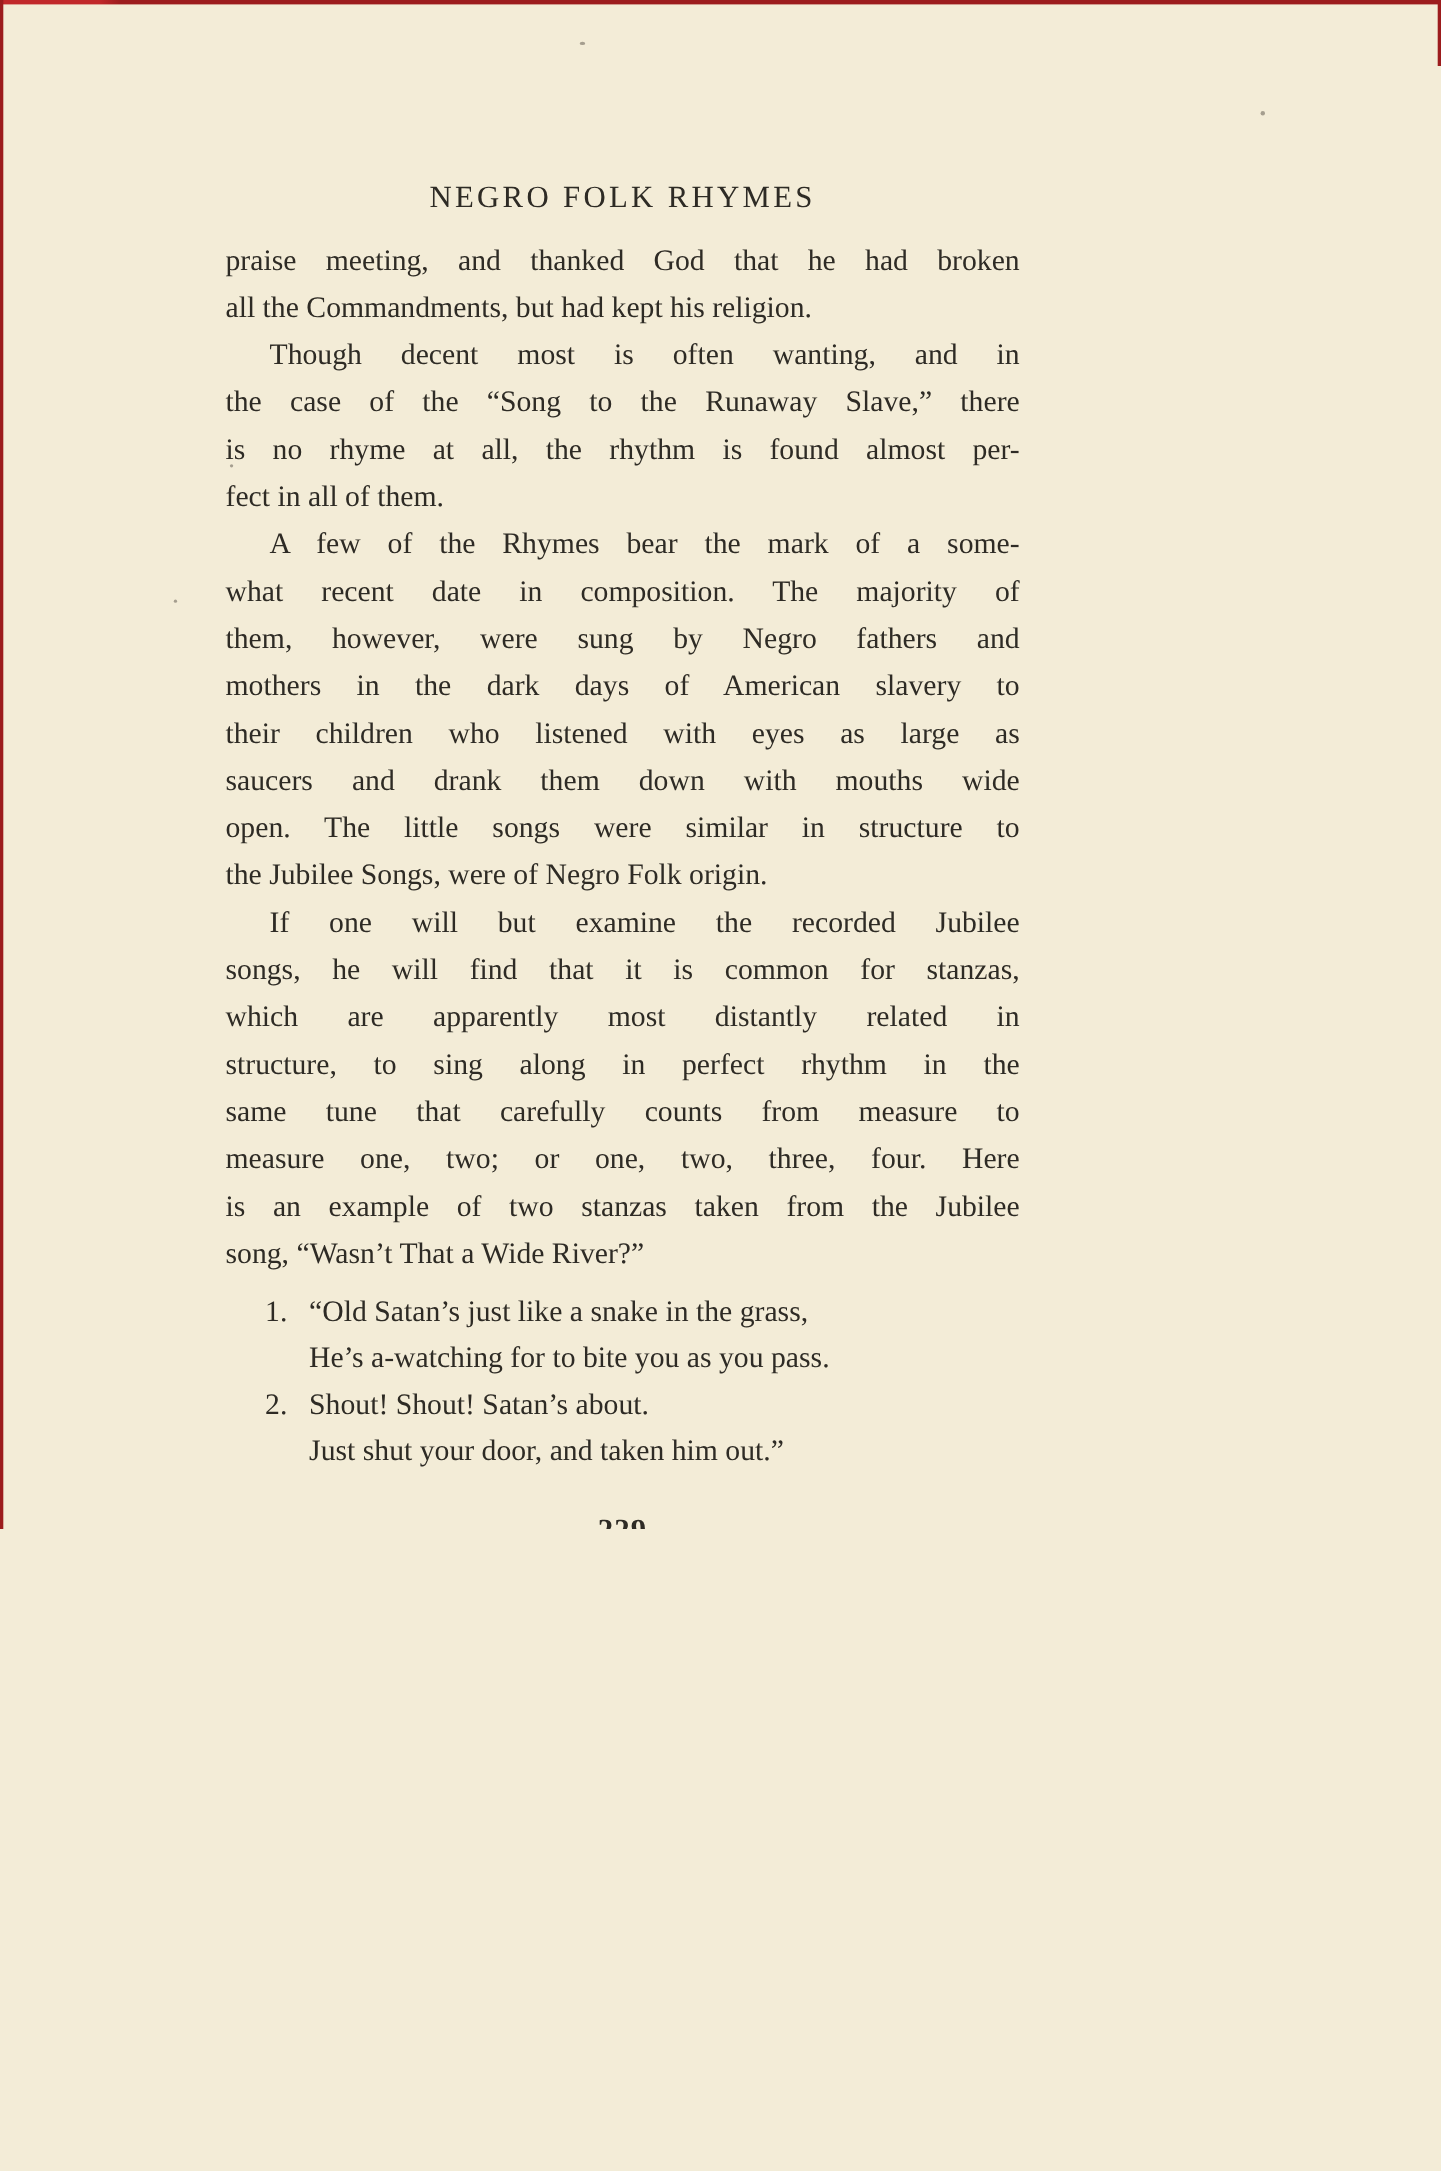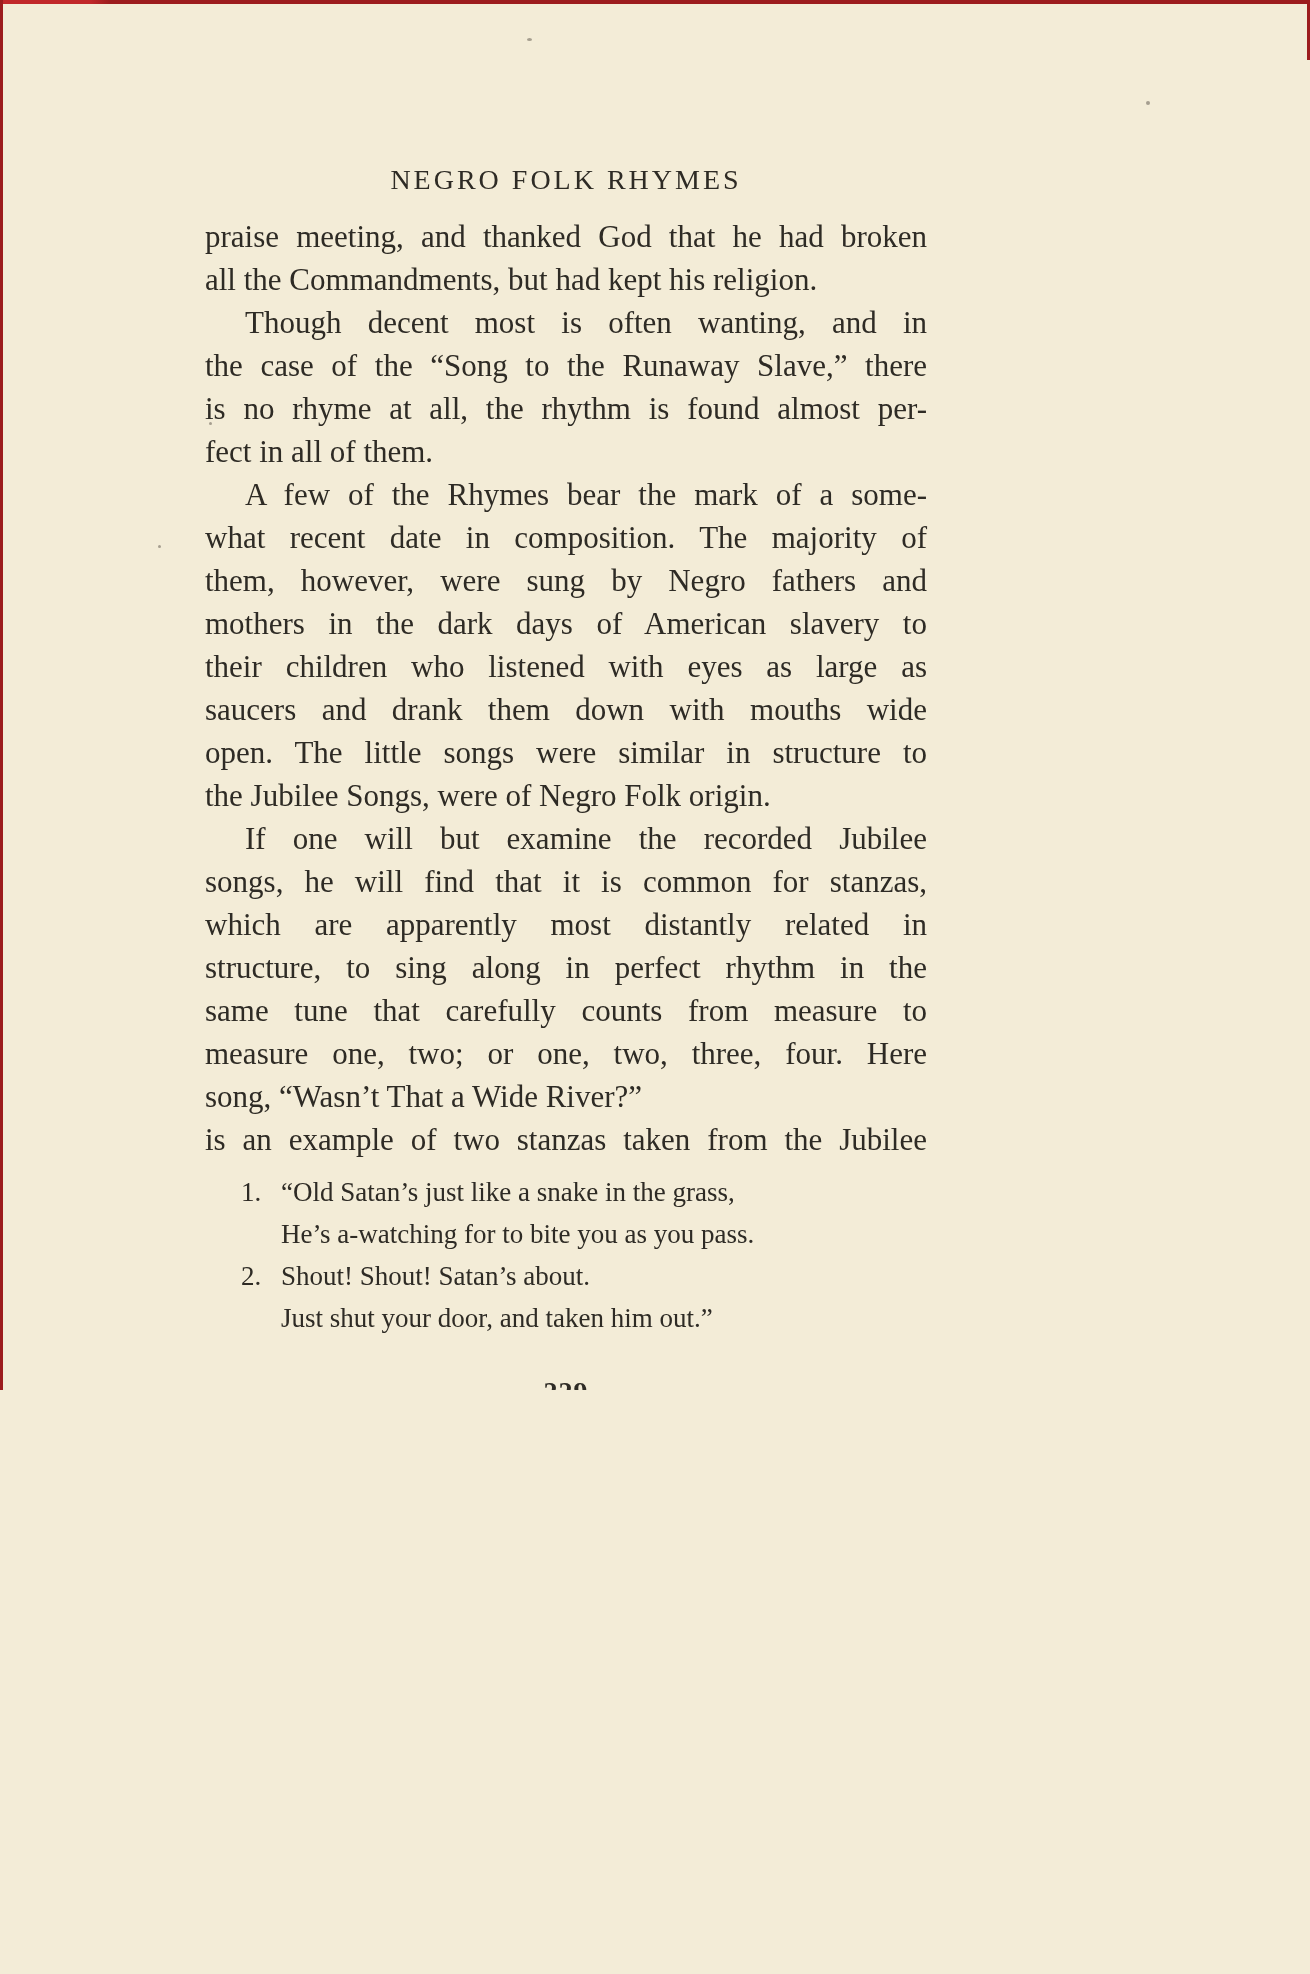--- a/index.html
+++ b/index.html
@@ -25,21 +25,21 @@
   .header {
     text-align: center;
     font-size: 28px;
     line-height: 43px;
     letter-spacing: 3px;
     margin-bottom: 14px;
     white-space: nowrap;
   }
   .para { margin: 0; }
   .line {
-    font-size: 31px;
+    font-size: 27px;
     line-height: 43px;
   }
   .j { text-align: justify; text-align-last: justify; }
   .ind { text-indent: 40px; }
   .last { text-align: center; text-align-last: left; }
   .verse { margin-top: 10px; padding-left: 36px; }
   .vline {
     display: flex;
     font-size: 27px;
     line-height: 42px;
@@ -127,22 +127,22 @@
       <div class="line last">the Jubilee Songs, were of Negro Folk origin.</div>
     </div>
 
     <div class="para">
       <div class="line j ind">If one will but examine the recorded Jubilee</div>
       <div class="line j">songs, he will find that it is common for stanzas,</div>
       <div class="line j">which are apparently most distantly related in</div>
       <div class="line j">structure, to sing along in perfect rhythm in the</div>
       <div class="line j">same tune that carefully counts from measure to</div>
       <div class="line j">measure one, two; or one, two, three, four. Here</div>
+      <div class="line j">is an example of two stanzas taken from the Jubilee</div>
       <div class="line last">song, “Wasn’t That a Wide River?”</div>
-      <div class="line j">is an example of two stanzas taken from the Jubilee</div>
     </div>
 
     <div class="verse">
       <div class="vline">
         <span class="vnum">1.</span>
         <span class="vtext">“Old Satan’s just like a snake in the grass,</span>
       </div>
       <div class="vline">
         <span class="vnum"></span>
         <span class="vtext">He’s a-watching for to bite you as you pass.</span>

